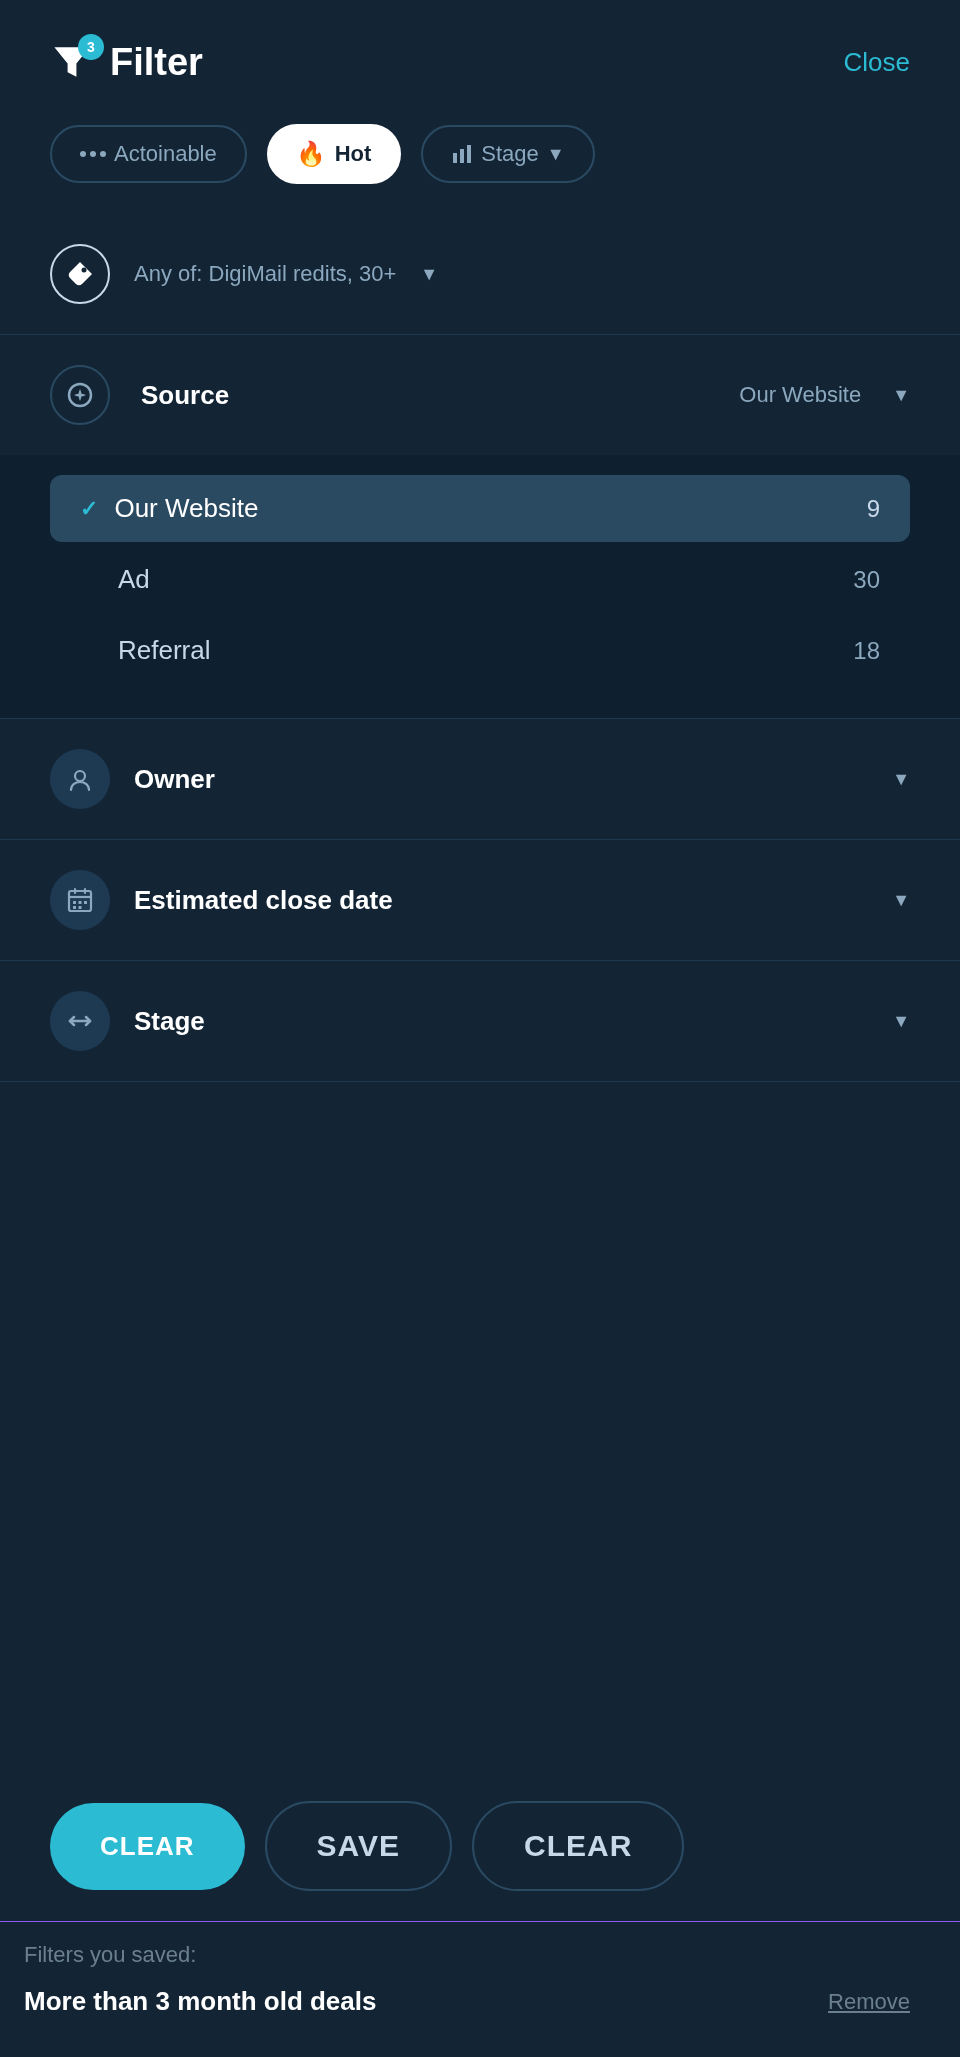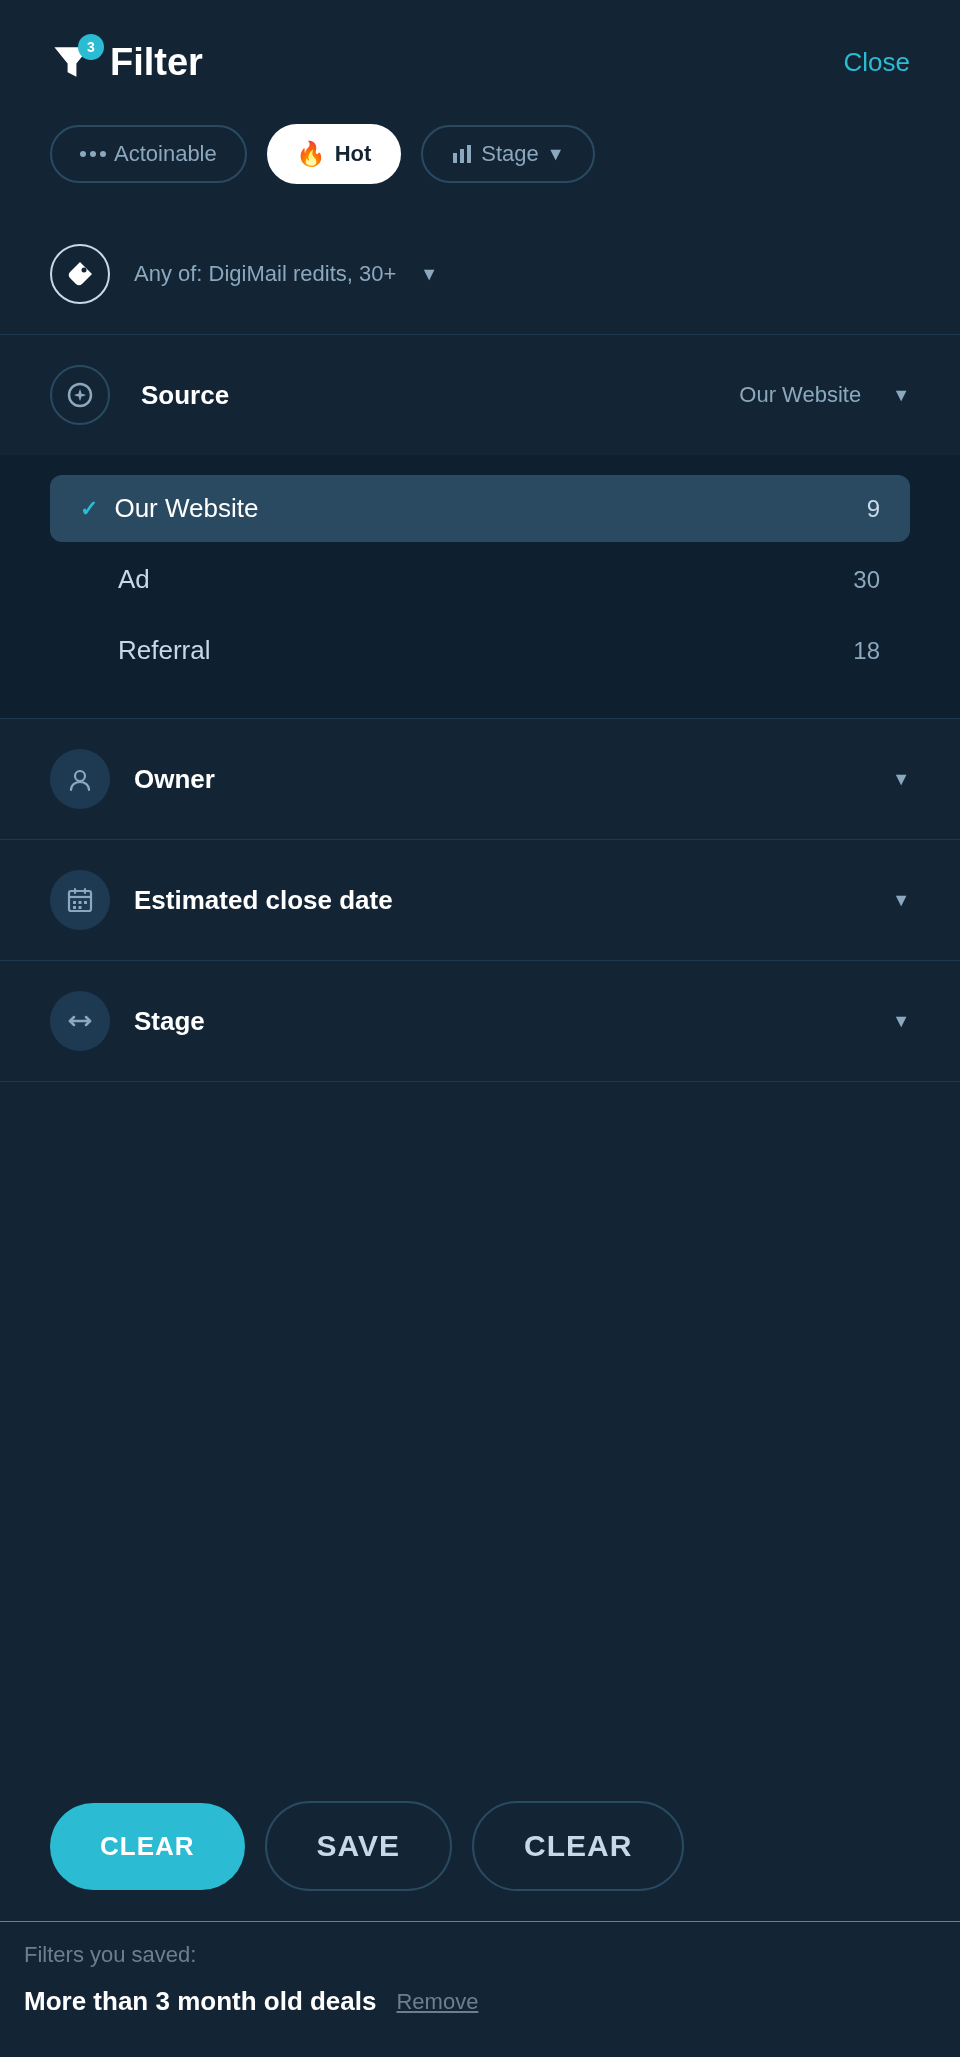--- a/index.html
+++ b/index.html
@@ -232,20 +232,21 @@
 
     .saved-label {
       font-size: 22px;
       color: #6a8090;
       margin-bottom: 18px;
     }
 
     .saved-item {
       display: flex;
       align-items: center;
+      justify-content: space-between;
     }
 
     .saved-item-name {
       font-size: 26px;
       font-weight: 700;
       color: #ffffff;
     }
 
     .remove-link {
       font-size: 22px;

